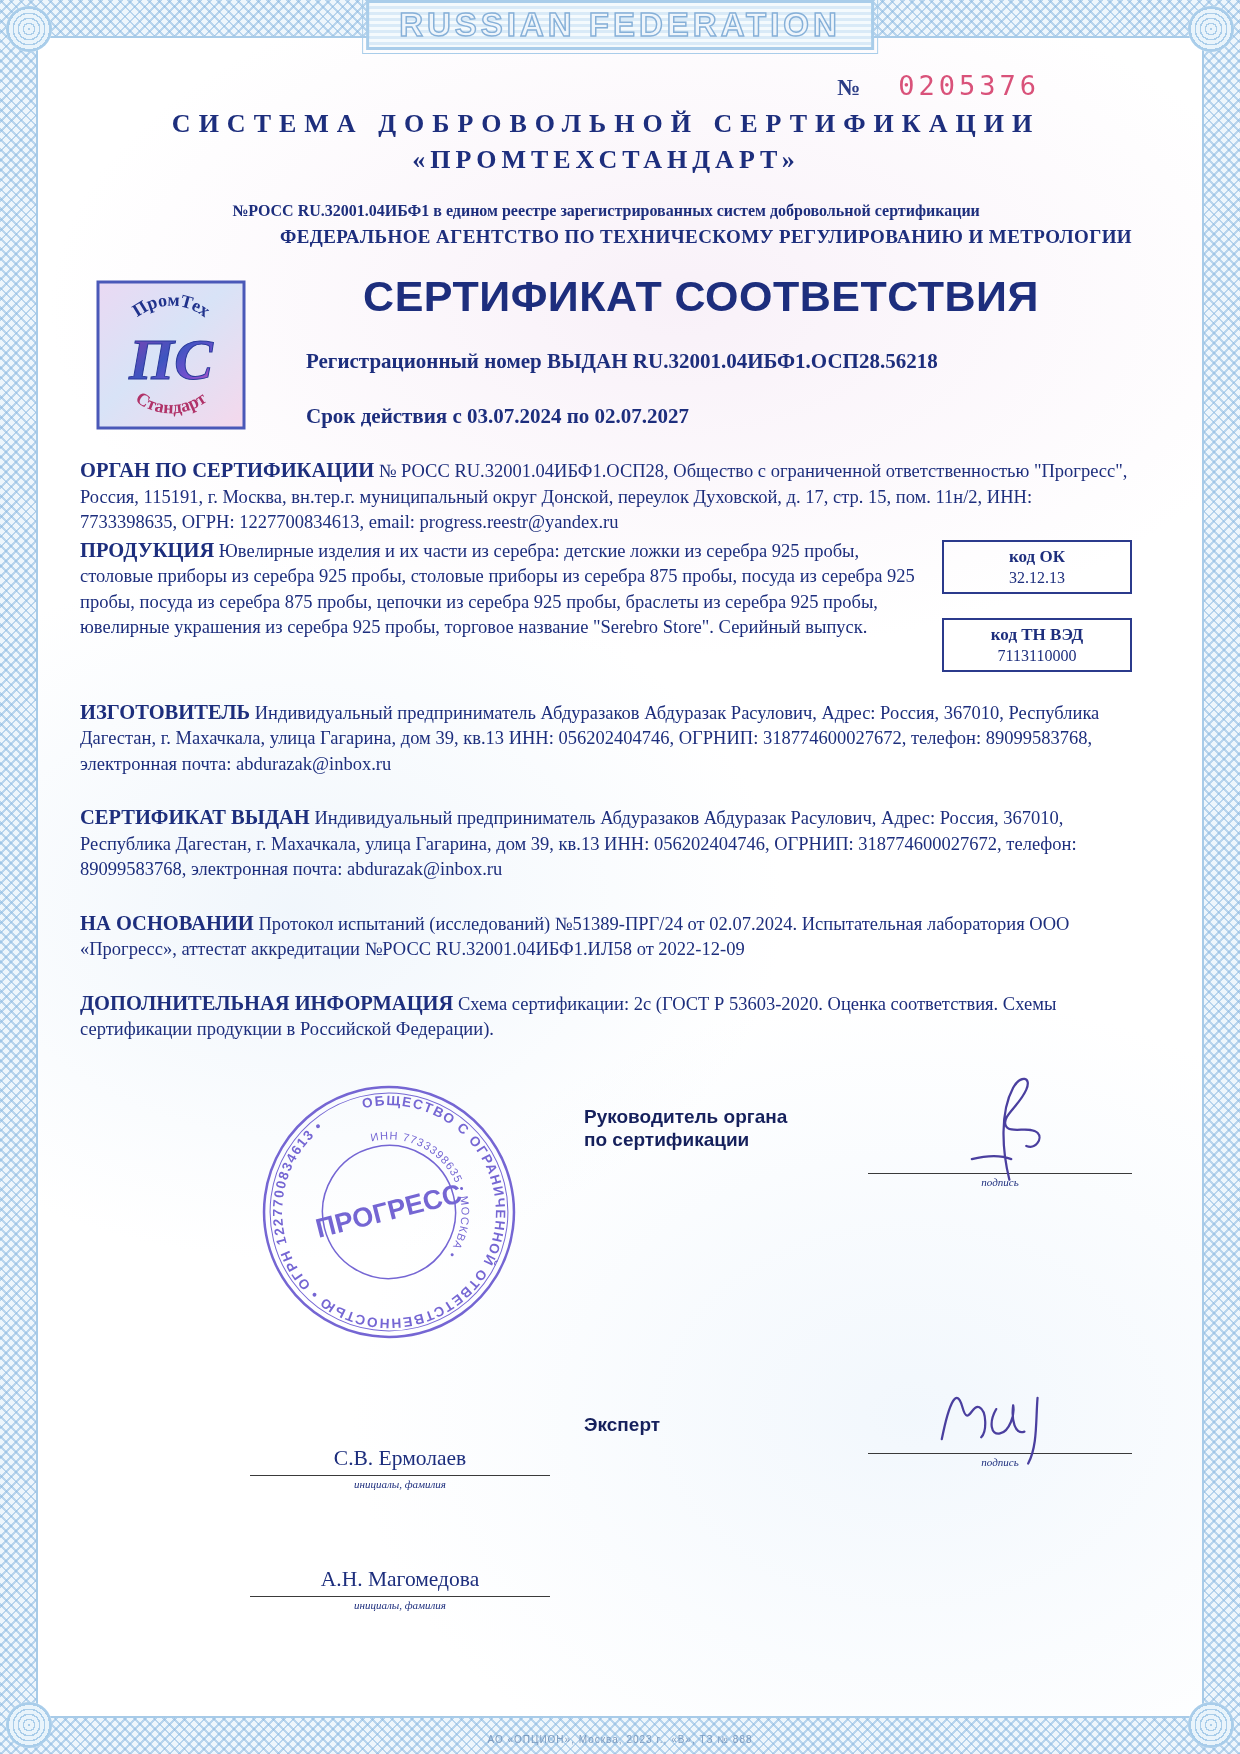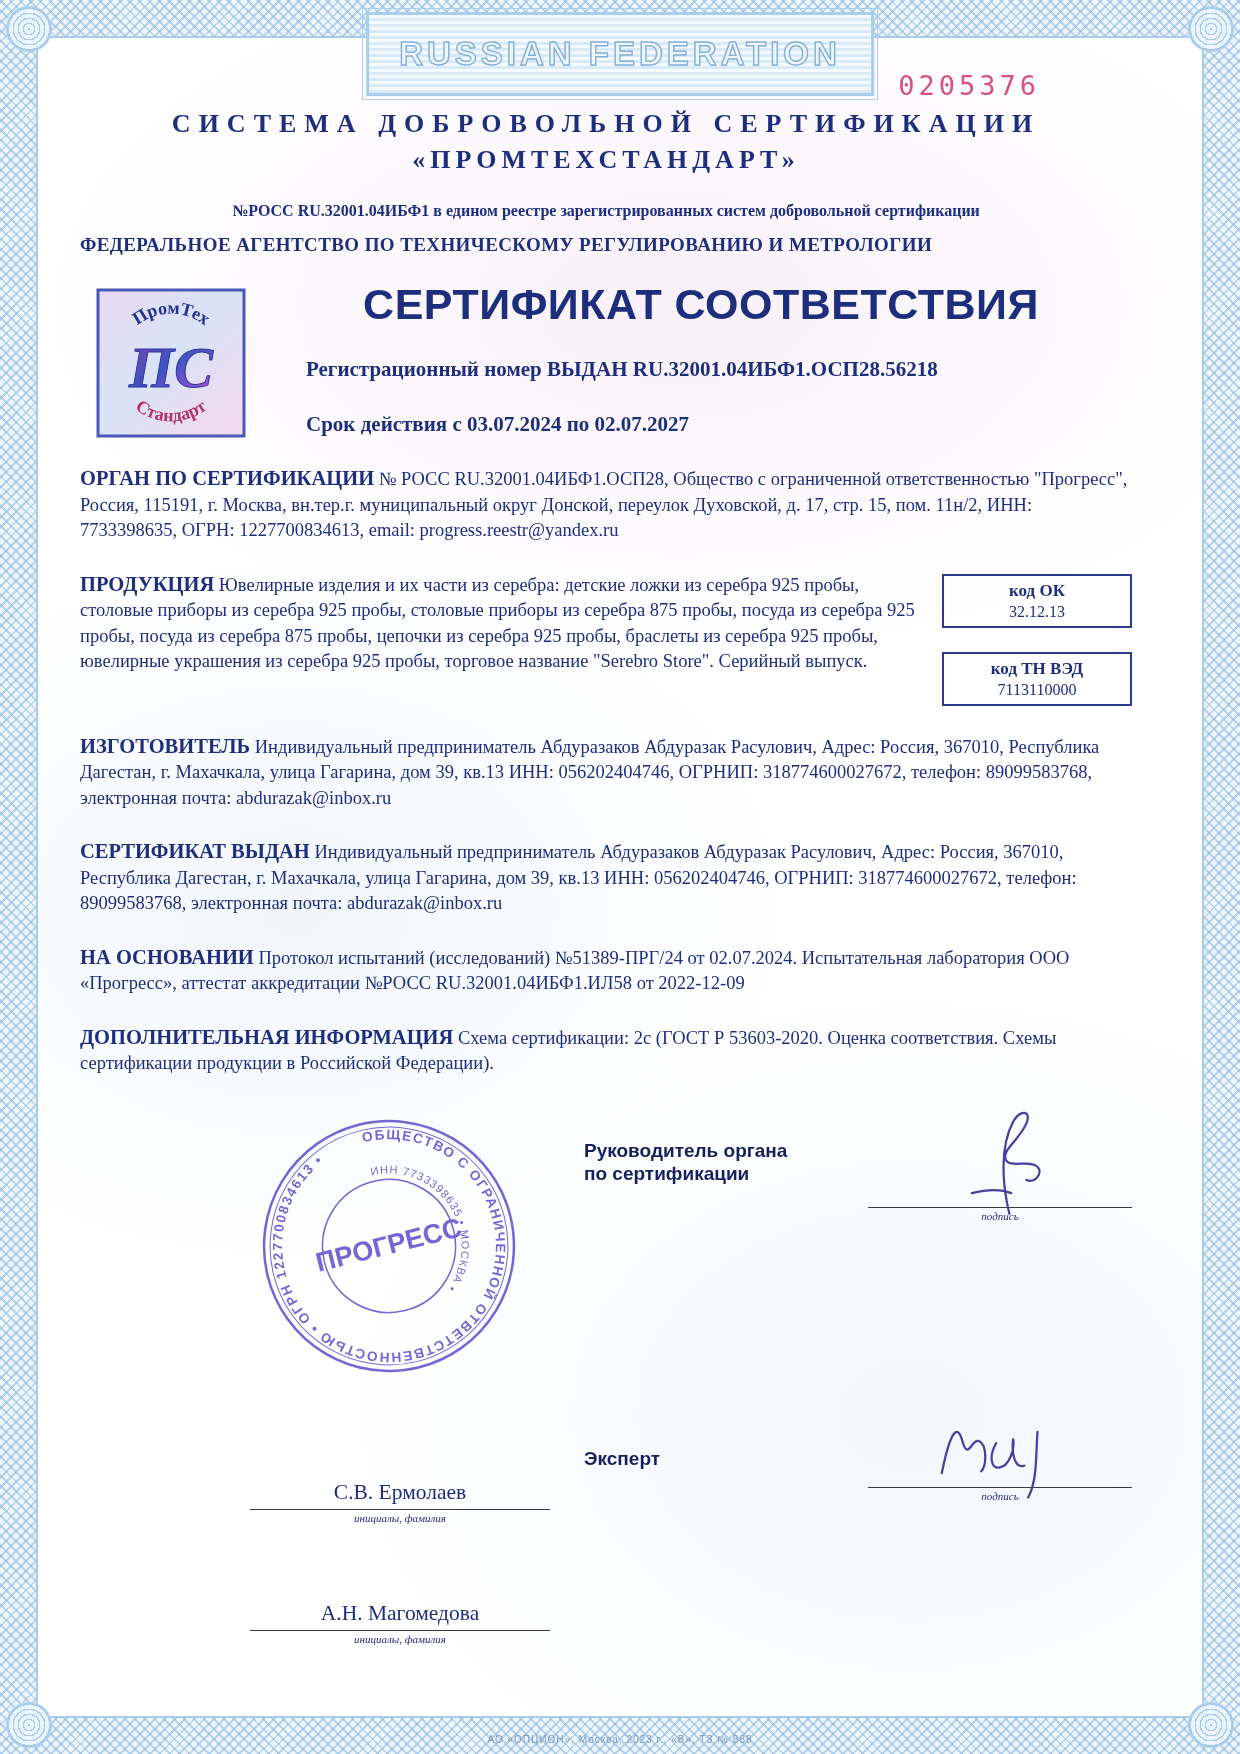--- a/index.html
+++ b/index.html
@@ -21,51 +21,51 @@
       radial-gradient(800px 600px at 75% 82%, rgba(226,238,250,.45), transparent 70%),
       #ffffff;
   }
   .rosette{position:absolute;width:46px;height:46px;border-radius:50%;z-index:3;
     background:repeating-radial-gradient(circle at 50% 50%, #a9cdea 0 1.5px, #e9f4fb 1.5px 5px);
     box-shadow:inset 0 0 0 2px #a9cdea;}
   .rosette.tl{top:6px;left:6px}.rosette.tr{top:6px;right:6px}
   .rosette.bl{bottom:6px;left:6px}.rosette.br{bottom:6px;right:6px}
 
   .banner{
-    position:absolute;top:12px;left:50%;transform:translateX(-50%);z-index:6;
-    padding:20px 30px;border:3px solid #a9cdea;outline:1px solid #a9cdea;outline-offset:3px;
+    position:absolute;top:0;left:50%;transform:translateX(-50%);z-index:6;
+    padding:3px 30px;border:3px solid #a9cdea;outline:1px solid #a9cdea;outline-offset:3px;
     background:repeating-linear-gradient(180deg,#f4fafd 0 3px,#d9eaf7 3px 6px);
     font-family:"Liberation Sans",sans-serif;font-weight:bold;font-size:33px;letter-spacing:4px;
     color:#eef5fb;-webkit-text-stroke:1.4px #86b0d8;text-shadow:0 0 1px #86b0d8;
     white-space:nowrap;
   }
 
   .content{position:absolute;inset:0;padding:0 70px 0 42px;box-sizing:border-box;}
 
   .cert-line{margin-top:32px;text-align:right;padding-right:92px;white-space:nowrap;}
   .cert-line .no-sign{font-weight:bold;font-size:23px;color:#2b3c85;margin-right:10px;}
   .cert-line .no-digits{font-family:"DejaVu Sans Mono",monospace;font-size:27px;letter-spacing:4px;color:#d9527a;margin-left:28px;}
 
   .hline1{margin-top:8px;text-align:center;font-weight:bold;font-size:26px;letter-spacing:8px;}
   .hline2{margin-top:6px;text-align:center;font-weight:bold;font-size:26px;letter-spacing:5px;}
   .hline3{margin-top:27px;text-align:center;font-weight:bold;font-size:16px;}
-  .hline4{margin-top:14px;text-align:left;font-weight:bold;font-size:19px;letter-spacing:.4px;}
+  .hline4{margin-top:6px;text-align:right;font-weight:bold;font-size:19px;letter-spacing:.4px;}
 
   .title-row{display:flex;margin-top:24px;}
   .logo-col{width:190px;flex:0 0 190px;padding-left:16px;box-sizing:border-box;}
   .logo-svg{width:150px;height:150px;display:block;margin-top:8px;}
   .title-col{flex:1;min-width:0;}
   .main-title{text-align:center;font-family:"Liberation Sans",sans-serif;font-weight:800;font-size:43px;letter-spacing:.5px;}
   .reg-line{margin-top:28px;padding-left:36px;font-weight:bold;font-size:21px;}
   .validity-line{margin-top:30px;padding-left:36px;font-weight:bold;font-size:21px;}
 
   .sec{margin:26px 0 0 0;font-size:18.5px;line-height:1.38;}
   .sec-label{font-weight:bold;font-size:20.5px;}
   .sec-block-label{display:block;}
-  .prod-row{display:flex;align-items:flex-start;margin-top:26px;}
+  .prod-row{display:flex;align-items:flex-start;}
   .prod-row .sec{flex:1;margin-top:0;}
   .codes{flex:0 0 190px;margin-left:18px;display:flex;flex-direction:column;gap:24px;margin-top:4px;}
   .codebox{border:2px solid #2b3a8c;padding:5px 4px;text-align:center;}
   .cb-label{font-weight:bold;font-size:17px;}
   .cb-value{font-size:16px;margin-top:2px;}
 
   .sig-block{position:relative;display:grid;grid-template-columns:300px 250px 1fr;column-gap:34px;row-gap:36px;
     padding-left:170px;margin-top:46px;}
   .sig-block > div{position:relative;z-index:1;}
   .stamp-wrap{position:absolute;left:8px;top:-8px;width:262px;height:262px;transform:rotate(-14deg);opacity:.92;z-index:0!important;}

